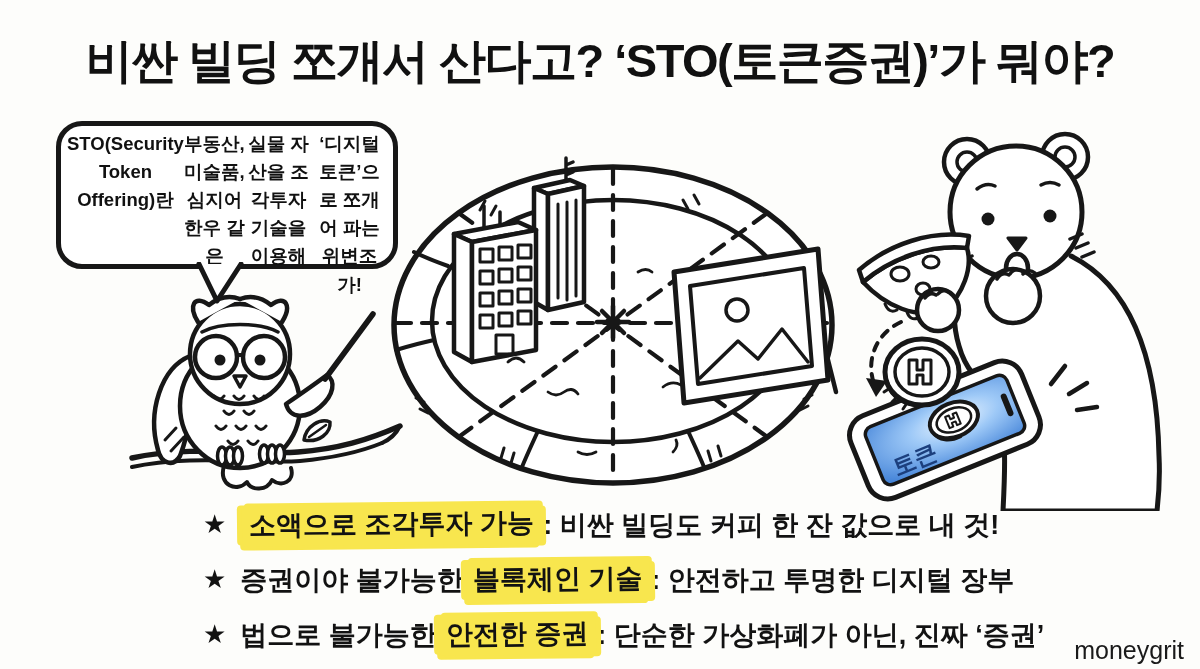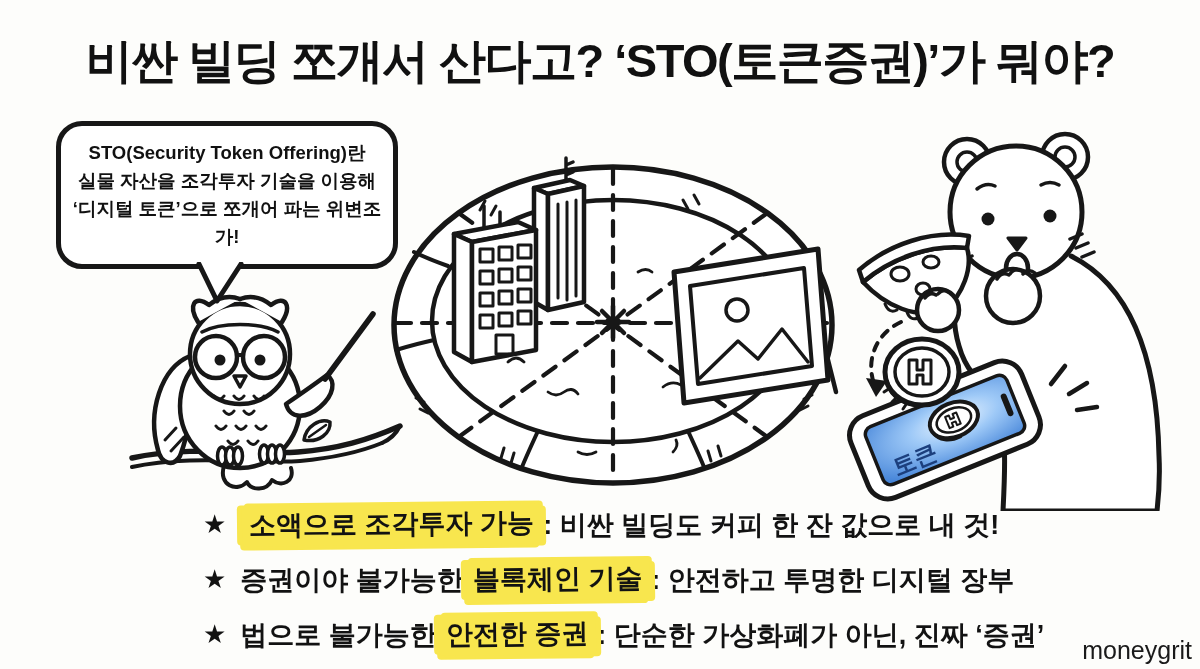--- a/index.html
+++ b/index.html
@@ -9,54 +9,55 @@
     font-family:"Liberation Sans","DejaVu Sans",sans-serif;
   }
   .title{
     position:absolute;left:0;top:30px;width:100%;text-align:center;
     font-size:47px;font-weight:800;letter-spacing:-1.5px;white-space:nowrap;
     color:#111;
   }
   .bubble{
     position:absolute;left:56px;top:121px;width:342px;height:148px;
     box-sizing:border-box;border:5px solid #171717;border-radius:26px;
-    background:#fff;display:flex;flex-direction:column;justify-content:center;
+    background:#fff;display:flex;flex-direction:row;justify-content:center;
     text-align:center;font-size:18.5px;font-weight:700;line-height:1.52;color:#111;
     padding:4px 6px;z-index:2;
   }
   .bubble-tail{position:absolute;left:196px;top:262px;z-index:3;}
   .illu{position:absolute;}
   .owl-svg{left:128px;top:282px;}
   .pizza-svg{left:388px;top:152px;}
   .bear-svg{left:845px;top:126px;}
   .bullets{position:absolute;left:203px;top:497px;}
   .bullet{
     position:relative;height:55px;display:flex;align-items:center;
     font-size:27px;font-weight:800;color:#121212;white-space:nowrap;
   }
   .star{margin-right:14px;font-size:26px;}
   .hl{
     display:inline-block;background:#f8e64e;border-radius:4px;
     padding:1px 7px 3px;margin:0 2px;transform:rotate(-0.6deg);
     box-shadow:5px 2px 0 #f8e64e,-5px -1px 0 #f8e64e,2px -3px 0 #f8e64e,-2px 4px 0 #f8e64e;
   }
   .watermark{
-    position:absolute;right:8px;bottom:4px;font-size:25px;font-weight:400;color:#1a1a1a;margin-left:7px;
+    position:absolute;right:16px;bottom:4px;font-size:25px;font-weight:400;color:#1a1a1a;margin-left:7px;
   }
   svg text{font-family:"Liberation Sans","DejaVu Sans",sans-serif;}
 </style>
 </head>
 <body>
 
 <div class="stage">
 
   <div class="title">비싼 빌딩 쪼개서 산다고? ‘STO(토큰증권)’가 뭐야?</div>
 
   <div class="bubble">
     <div>STO(Security Token Offering)란</div>
+    <div>부동산, 미술품, 심지어 한우 같은</div>
     <div>실물 자산을 조각투자 기술을 이용해</div>
     <div>‘디지털 토큰’으로 쪼개어 파는 위변조가!</div>
   </div>
   <svg class="bubble-tail" width="48" height="44" viewBox="0 0 48 44">
     <path d="M3,2 L21,39 L45,2" fill="#ffffff" stroke="#171717" stroke-width="5" stroke-linecap="round" stroke-linejoin="round"></path>
   </svg>
 
   <svg class="illu owl-svg" width="285" height="212" viewBox="0 0 285 212">
     <g stroke="#171717" fill="none" stroke-width="4.5" stroke-linecap="round" stroke-linejoin="round">
 

